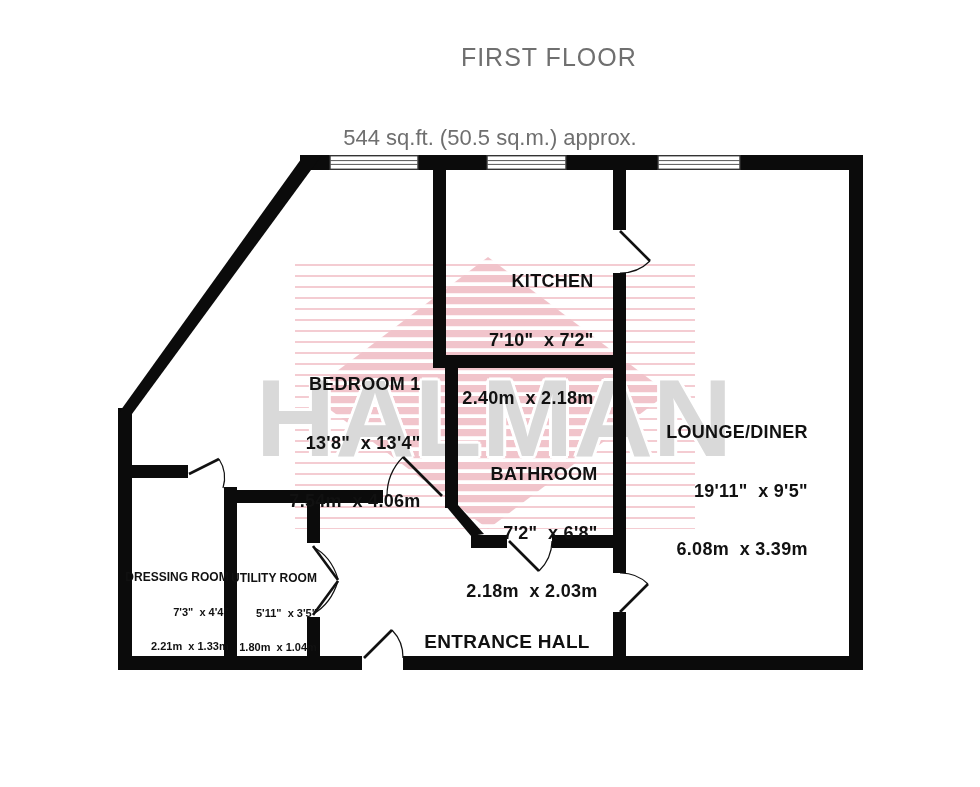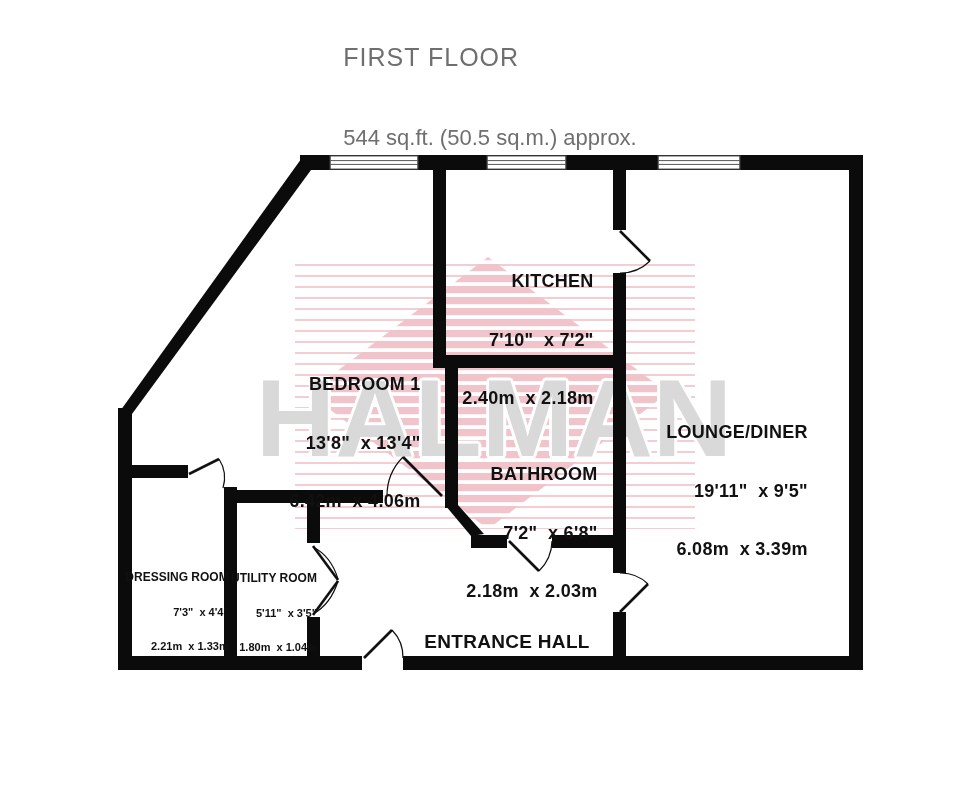--- a/index.html
+++ b/index.html
@@ -10,21 +10,21 @@
   .layer{position:absolute;left:0;top:0;width:980px;height:787px;}
   .z1{z-index:1}.z3{z-index:3}
   .label{
     position:absolute;transform:translateX(-50%);text-align:right;
     color:#111;font-weight:bold;white-space:pre;letter-spacing:.3px;z-index:4;
   }
   .room-main{font-size:18px;line-height:19.5px;}
   .room-small{font-size:12px;line-height:11.5px;letter-spacing:0;}
   .room-small .dims{font-size:11px;}
   .title-block{position:absolute;left:490px;top:8px;transform:translateX(-50%);
-    text-align:left;color:#6f6f6f;z-index:5;white-space:pre;}
+    text-align:right;color:#6f6f6f;z-index:5;white-space:pre;}
   .title-line1{font-size:25px;line-height:26px;letter-spacing:1px;}
   .title-line2{font-size:22px;line-height:24px;margin-top:20px;}
   .wm-text{
     position:absolute;transform:translateX(-50%);color:#d9d9d9;font-weight:bold;
     white-space:pre;z-index:2;
     text-shadow:-3px 0 0 #fff,3px 0 0 #fff,0 -3px 0 #fff,0 3px 0 #fff,
                 -2px -2px 0 #fff,2px -2px 0 #fff,-2px 2px 0 #fff,2px 2px 0 #fff;
   }
   .wm-1{left:490px;top:321px;font-size:56px;line-height:56px;letter-spacing:1px;}
   .wm-2{left:494px;top:363px;font-size:110px;line-height:110px;letter-spacing:0;}
@@ -139,21 +139,21 @@
 
   <div class="label room-main" style="left:528px;top:233px;">
     <div>KITCHEN</div>
     <div>7'10"  x 7'2"</div>
     <div>2.40m  x 2.18m</div>
   </div>
 
   <div class="label room-main" style="left:312px;top:336px;margin-left:43px;">
     <div>BEDROOM 1</div>
     <div>13'8"  x 13'4"</div>
-    <div>6.42m  x 4.06m</div>
+    <div>7.54m  x 4.06m</div>
   </div>
 
   <div class="label room-main" style="left:737px;top:384px;">
     <div>LOUNGE/DINER</div>
     <div>19'11"  x 9'5"</div>
     <div>6.08m  x 3.39m</div>
   </div>
 
   <div class="label room-main" style="left:532px;top:426px;">
     <div>BATHROOM</div>

